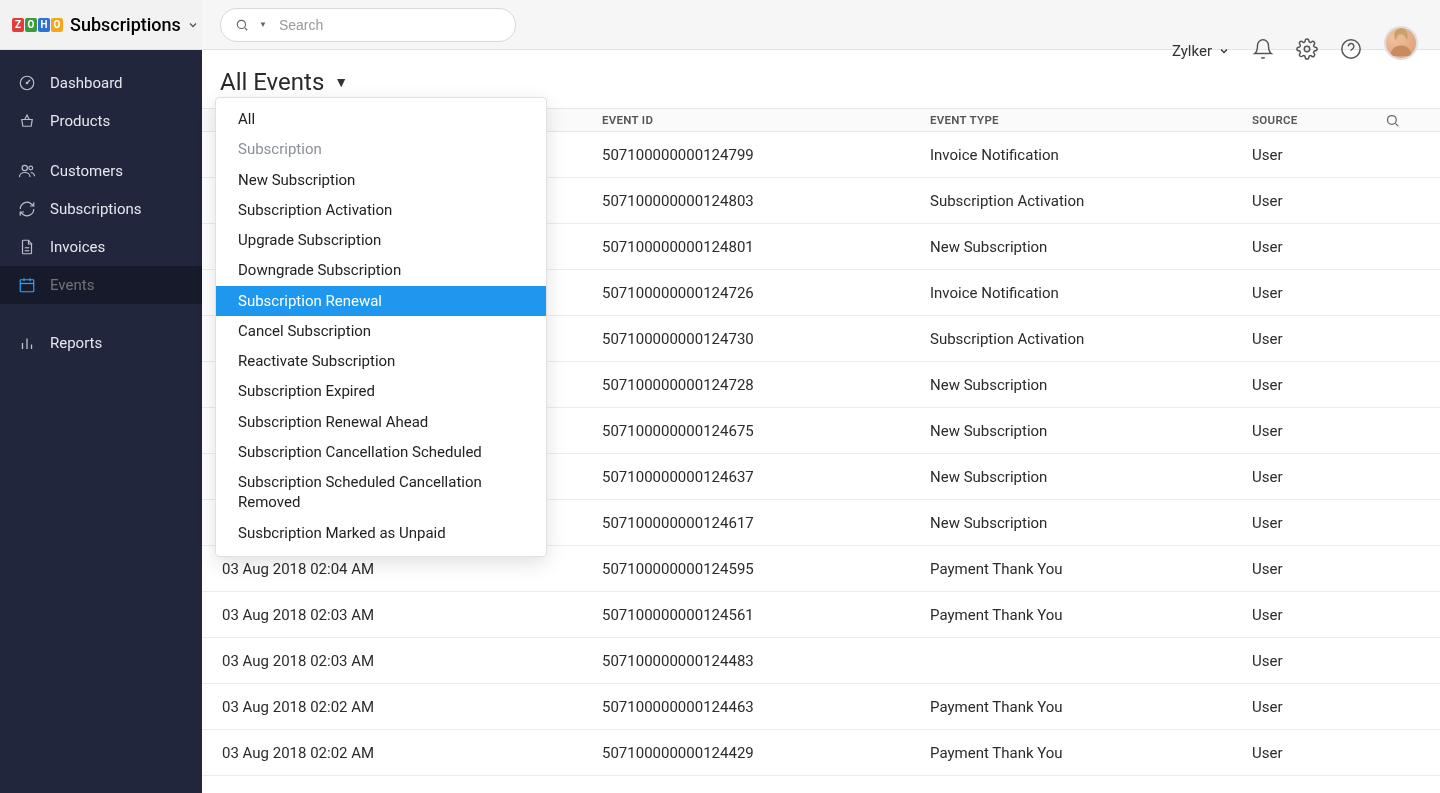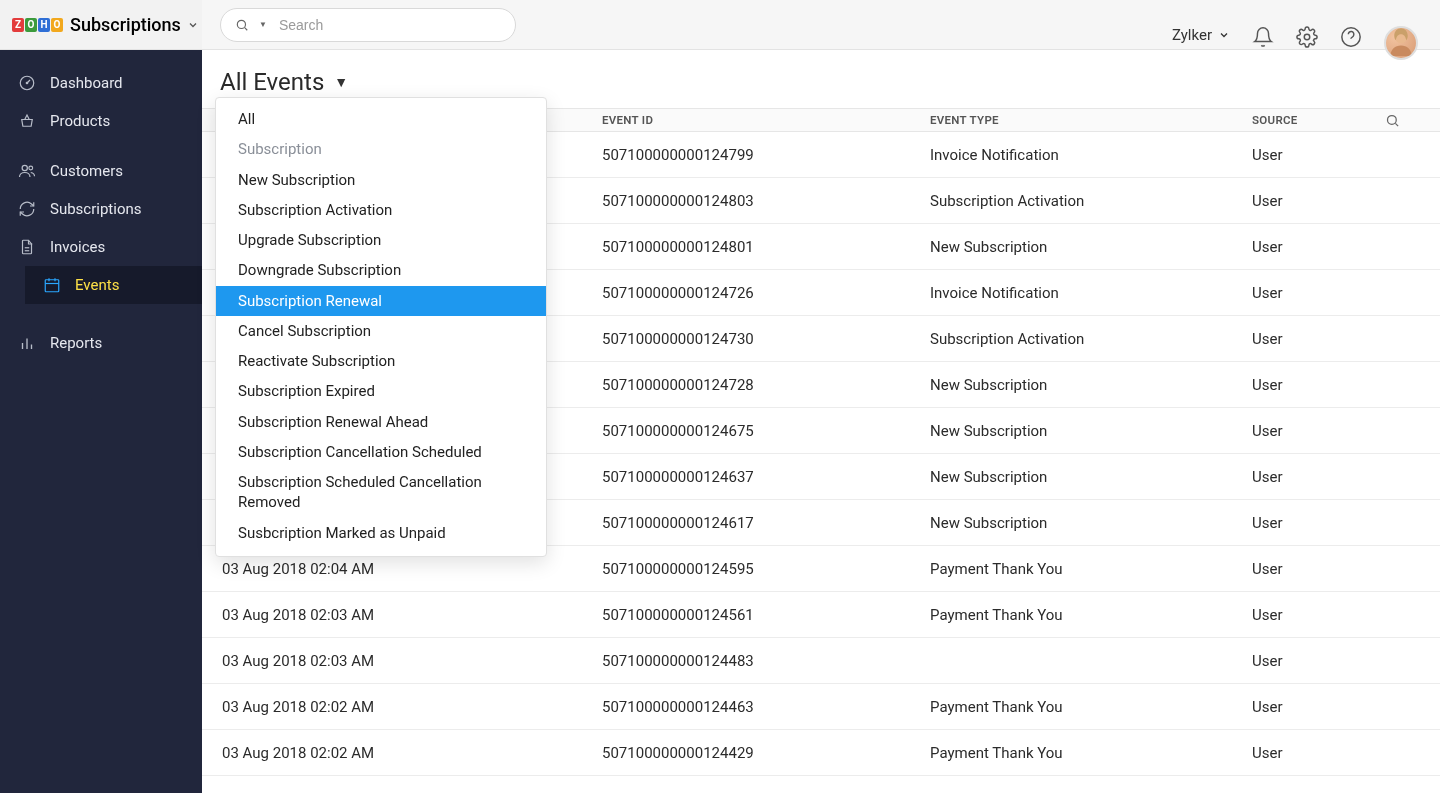--- a/index.html
+++ b/index.html
@@ -66,21 +66,21 @@
   .nav-item {
     display: flex;
     align-items: flex-start;
     gap: 14px;
     padding: 10px 18px;
     font-size: 15px;
     color: #e5e7ee;
     cursor: pointer;
   }
   .nav-item .icon { width: 18px; display: flex; justify-content: center; color: var(--sidebar-icon);}
-  .nav-item.active { background: var(--sidebar-active-bg); color: #fde047; margin-left: 25px; }
+  .nav-item.active { background: var(--sidebar-active-bg); color: #737373; }
   .nav-item.active .icon { color: #2aa7ff; }
   .nav-gap { height: 12px; }
   .nav-gap-lg { height: 20px; }
   
   .main {
     flex: 1;
     display: flex;
     flex-direction: column;
     position: relative;
     min-width: 0;
@@ -109,21 +109,21 @@
   .search input {
     border: none; outline: none;
     font-size: 14px;
     flex: 1;
     background: transparent;
   }
   .search input::placeholder { color: #9a9a9a; }
   .search .mini-caret { font-size: 8px; color: #666; }
   .tb-right {
     display: flex;
-    align-items: flex-start;
+    align-items: flex-end;
     gap: 22px;
     margin-top: 36px;
   }
   .org-switch {
     display: flex; align-items: center; gap: 6px;
     font-size: 15px; color: #333;
   }
   .tb-icon { color: #555; cursor: pointer; display:flex; }
   .avatar {
     width: 34px; height: 34px;

